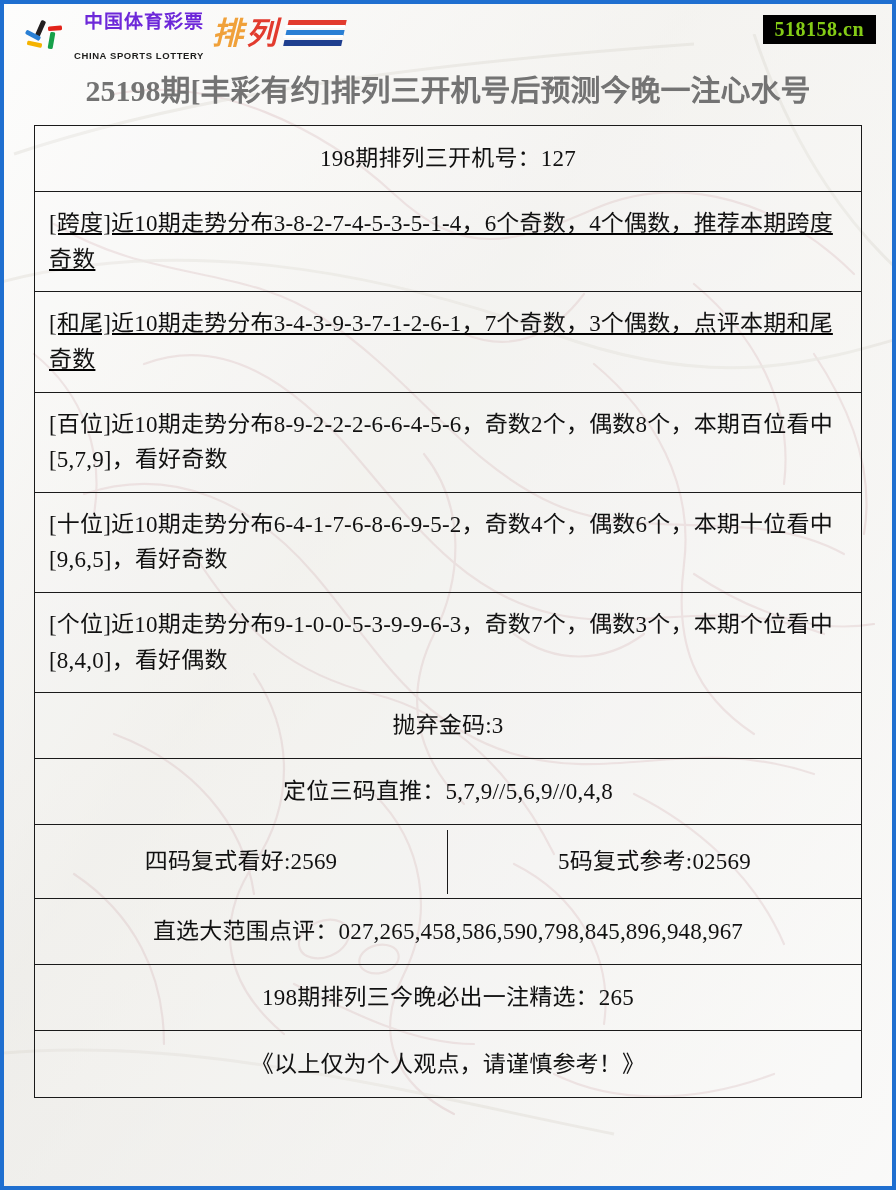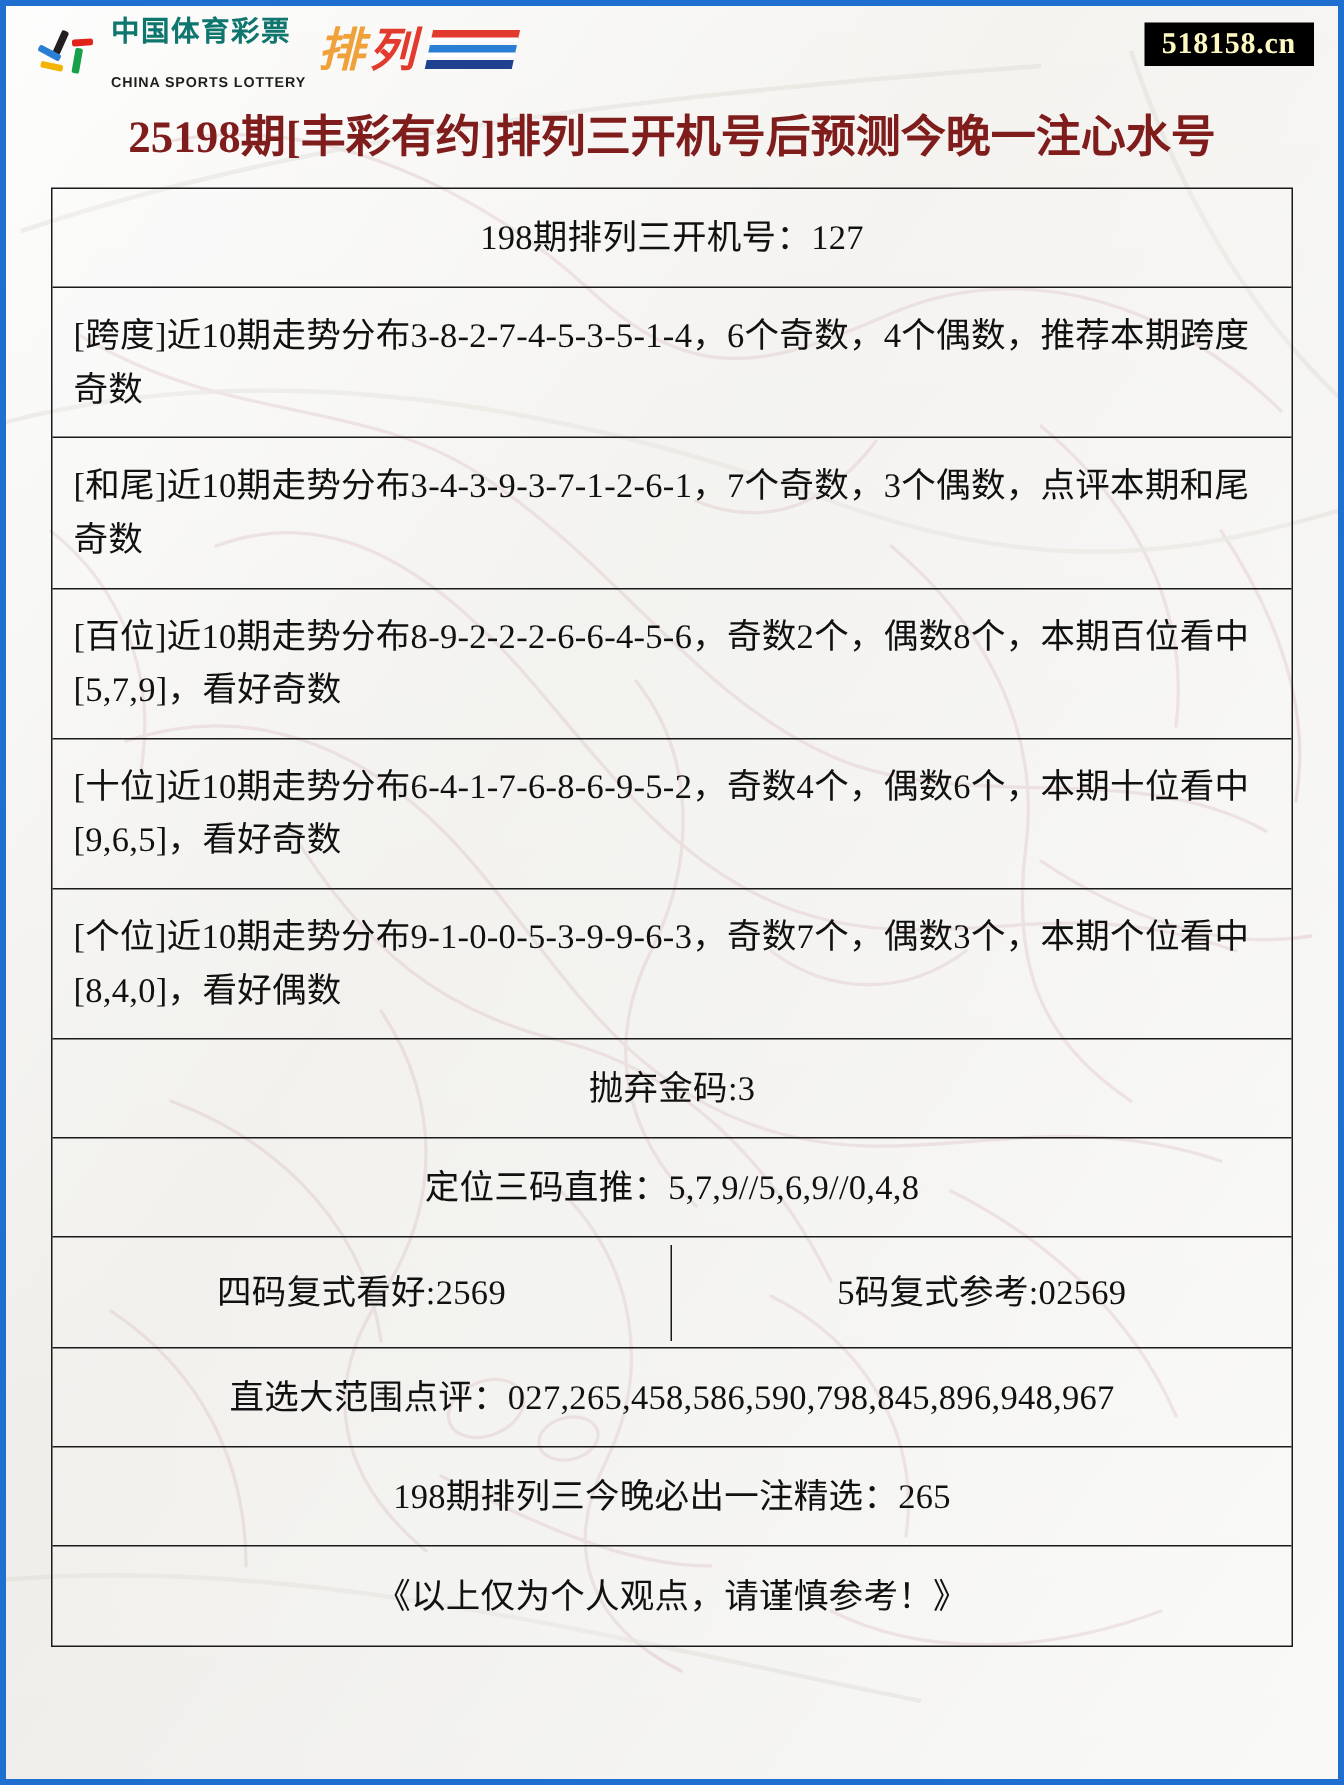--- a/index.html
+++ b/index.html
@@ -56,52 +56,53 @@
   .logo-cn {
     display: flex;
     flex-direction: column;
     line-height: 1;
   }
   .logo-cn-top {
     font-family: "Liberation Sans", sans-serif;
     font-weight: bold;
     font-size: 19px;
     letter-spacing: 1px;
-    color: #0f766e;
-    white-space: nowrap;
+    color: #6d28d9;
+    white-space: nowrap;
+    text-align: right;
   }
   .logo-cn-bot {
     font-family: "Liberation Sans", sans-serif;
     font-weight: bold;
     font-size: 9.5px;
     letter-spacing: .6px;
     color: #1d1d1b;
     margin-top: 20px;
     white-space: nowrap;
   }
   .logo-p3 { margin-left: 2px; }
 
   .site-badge {
     position: absolute;
     right: 16px;
     top: 11px;
     background: #000000;
-    color: #fef9c3;
+    color: #84cc16;
     font-family: "Liberation Serif", serif;
     font-weight: bold;
     font-size: 20px;
     letter-spacing: .5px;
     padding: 3px 12px 4px 12px;
     line-height: 1.1;
   }
 
   .page-title {
     position: relative;
     text-align: center;
-    color: #7f1d1d;
+    color: #737373;
     font-family: "Liberation Serif", "DejaVu Serif", serif;
     font-size: 30px;
     font-weight: bold;
     letter-spacing: 0px;
     white-space: nowrap;
     margin-top: 2px;
   }
 
   
   .table-wrap {
@@ -125,21 +126,21 @@
     line-height: 1.55;
     letter-spacing: .2px;
   }
   .cell.center { text-align: center; }
   .cell.left   { text-align: left; padding-left: 14px; padding-right: 14px; }
   .row.split .cell { flex: 0 0 50%; text-align: center; box-sizing: border-box; }
   .row.split .cell:first-child { border-right: 1px solid #1a1a1a; }
 
   .r-h  { min-height: 66px; }
   .r-2l { min-height: 84px; }
-  .r-1l { min-height: 58px; }
+  .r-1l { min-height: 58px; text-decoration: underline; }
   .r-sp { min-height: 74px; }
 
   
   .footer-mark {
     position: absolute;
     right: 14px;
     bottom: 8px;
     font-family: "Liberation Sans", sans-serif;
     font-size: 17px;
     font-weight: bold;

